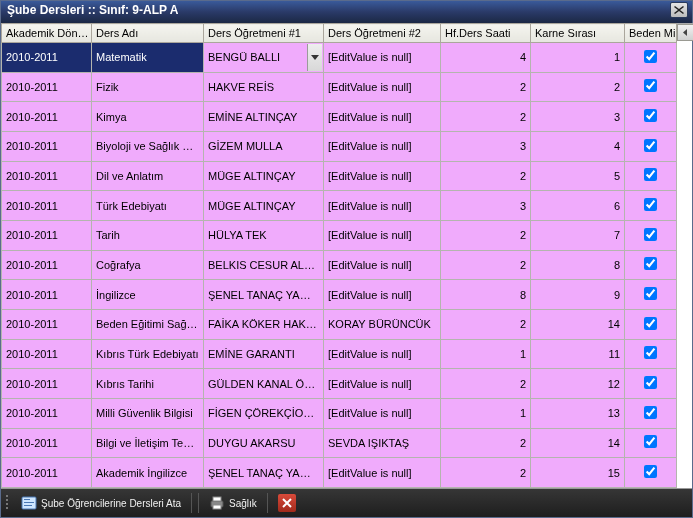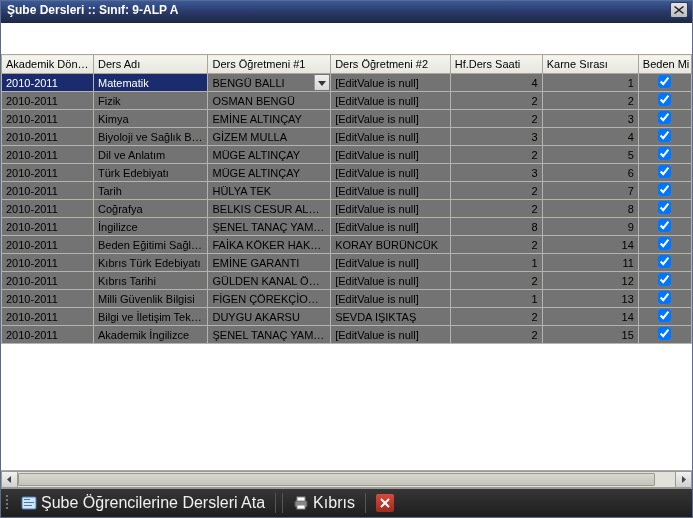--- a/index.html
+++ b/index.html
@@ -1,42 +1,42 @@
 <!DOCTYPE html>
 <html><head>
 <meta charset="utf-8">
 <style>
   * { box-sizing: border-box; }
   html, body { margin: 0; padding: 0; font-family: Tahoma, sans-serif; font-size: 11px; }
   .window { width: 693px; height: 518px; border: 1px solid #5a6b8c; background: #fff; display: flex; flex-direction: column; position: relative; }
   .titlebar { height: 22px; background: linear-gradient(to bottom, #3a5a9a 0%, #2a3a68 50%, #1b2844 100%); color: #fff; font-weight: bold; display: flex; align-items: center; padding: 0 4px 4px 6px; font-size: 12px; }
   .titlebar .title-text { flex: 1; }
   .titlebar .close-btn { width: 18px; height: 16px; background: linear-gradient(to bottom,#e4e4e4,#bcbcbc); border:1px solid #2a3a5a; border-radius:2px; color:#222; display:flex; align-items:center; justify-content:center; font-family: Arial; font-size:10px; cursor:pointer; }
-  .grid-wrap { flex:1; display:flex; flex-direction:column; border-bottom:1px solid #999;margin-top:31px; }
+  .grid-wrap { flex:1; display:flex; flex-direction:row; border-bottom:1px solid #999; }
   .grid { width:100%; border-collapse:collapse; table-layout:fixed; }
   .grid th { background: linear-gradient(to bottom,#f5f5ef 0%, #e6e6df 100%); border:1px solid #aaa69c; text-align:left; padding:2px 4px; font-weight:normal; height:19px; white-space:nowrap; overflow:hidden; }
   .grid td { border:1px solid #b4b4ae; padding:1px 4px; height:18px; white-space:nowrap; overflow:hidden; text-overflow:ellipsis; }
-  .grid tbody tr { background:#737373; }
+  .grid tbody tr { background:#f0abfc; }
   .grid tbody tr.sel td.col-donem,
   .grid tbody tr.sel td.col-adi { background:#1b2c6e; color:#fff; }
   .dropdown-cell { position:relative; padding-right:16px !important; }
   .dropdown-cell::after { content:""; position:absolute; right:1px; top:1px; bottom:1px; width:14px; background:linear-gradient(to bottom,#eee,#d8d8d8); border-left:1px solid #9a9a9a; }
   .dropdown-cell::before { content:""; position:absolute; right:4px; top:50%; width:0; height:0; border-left:4px solid transparent; border-right:4px solid transparent; border-top:5px solid #333; transform:translateY(-2px); z-index:1; }
   .num { text-align:right; }
   .chk { text-align:center; }
   .grid input[type=checkbox]{ margin:0; width:13px; height:13px; }
   .body-fill { flex:1; background:#fff; }
   .hscroll { height:18px; background:linear-gradient(to bottom,#ebebe6,#d8d8d2); border-top:1px solid #aaa; display:flex; align-items:stretch; }
   .sb-btn { width:17px; background:linear-gradient(to bottom,#f2f2f2,#d0d0d0); border:1px solid #9a9a92; display:flex; align-items:center; justify-content:center; }
   .sb-btn svg { display:block; }
   .sb-track { flex:1; position:relative; background:#e2e2da; border-top:1px solid #9a9a92; border-bottom:1px solid #9a9a92; }
   .sb-thumb { position:absolute; left:0; top:1px; bottom:1px; width:97%; background:linear-gradient(to bottom,#d8d8d0,#c4c4ba); border:1px solid #9a9a92; border-radius:1px; }
   .toolbar { height:28px; background:linear-gradient(to bottom,#363636,#1e1e1e); display:flex; align-items:center; padding:0 4px; gap:2px; }
   .tool-grip { width:6px; height:18px; background-image: radial-gradient(circle at 2px 2px,#777 1px,transparent 1px),radial-gradient(circle at 2px 6px,#777 1px,transparent 1px),radial-gradient(circle at 2px 10px,#777 1px,transparent 1px),radial-gradient(circle at 2px 14px,#777 1px,transparent 1px); margin-right:2px;}
-  .tool-btn { display:flex; align-items:center; gap:4px; color:#f0f0f0; padding:3px 6px; border-radius:2px; cursor:pointer; font-size:16px; }
+  .tool-btn { display:flex; align-items:center; gap:4px; color:#f0f0f0; padding:3px 6px; border-radius:2px; cursor:pointer; font-size:10px; }
   .tool-sep { width:1px; height:20px; background:#555; margin:0 2px; }
   .icon { width:16px; height:16px; display:inline-block; }
   .red-box { width:18px; height:18px; background:linear-gradient(to bottom,#d94a3a,#a12a1c); border-radius:2px; display:flex; align-items:center; justify-content:center;}
   .col-donem { width:90px; }
   .col-adi { width:112px; }
   .col-ogr1 { width:120px; }
   .col-ogr2 { width:117px; }
   .col-saat { width:90px; }
   .col-karne { width:94px; }
   .col-aktif { width:52px; }
@@ -83,21 +83,21 @@
             <td class="col-adi">Matematik</td>
             <td class="col-ogr1 dropdown-cell">BENGÜ BALLI</td>
             <td class="col-ogr2">[EditValue is null]</td>
             <td class="col-saat num">4</td>
             <td class="col-karne num">1</td>
             <td class="col-aktif chk"><input type="checkbox" checked="" style=""></td>
           </tr>
           <tr>
             <td class="col-donem">2010-2011</td>
             <td class="col-adi">Fizik</td>
-            <td class="col-ogr1">OSMAN BENGÜ</td>
+            <td class="col-ogr1">HAKVE REİS</td>
             <td class="col-ogr2">[EditValue is null]</td>
             <td class="col-saat num">2</td>
             <td class="col-karne num">2</td>
             <td class="col-aktif chk"><input type="checkbox" checked="" style=""></td>
           </tr>
           <tr>
             <td class="col-donem">2010-2011</td>
             <td class="col-adi">Kimya</td>
             <td class="col-ogr1">EMİNE ALTINÇAY</td>
             <td class="col-ogr2">[EditValue is null]</td>
@@ -249,21 +249,21 @@
     <div class="tool-sep"></div>
     <div class="tool-sep"></div>
     <div class="tool-btn">
       <span class="icon">
         <svg width="16" height="16">
             <rect x="2" y="6" width="12" height="6" rx="1" fill="#888" stroke="#555"></rect>
             <rect x="4" y="2" width="8" height="4" fill="#fff" stroke="#888"></rect>
             <rect x="4" y="10" width="8" height="4" fill="#fff" stroke="#888"></rect>
           </svg>
       </span>
-      <span>Kıbrıs</span>
+      <span>Sağlık</span>
     </div>
     <div class="tool-sep"></div>
     <div class="tool-btn">
       <span class="red-box">
         <svg width="10" height="10">
             <path d="M1 1 L9 9 M9 1 L1 9" stroke="#fff" stroke-width="2"></path>
           </svg>
       </span>
     </div>
   </div>

